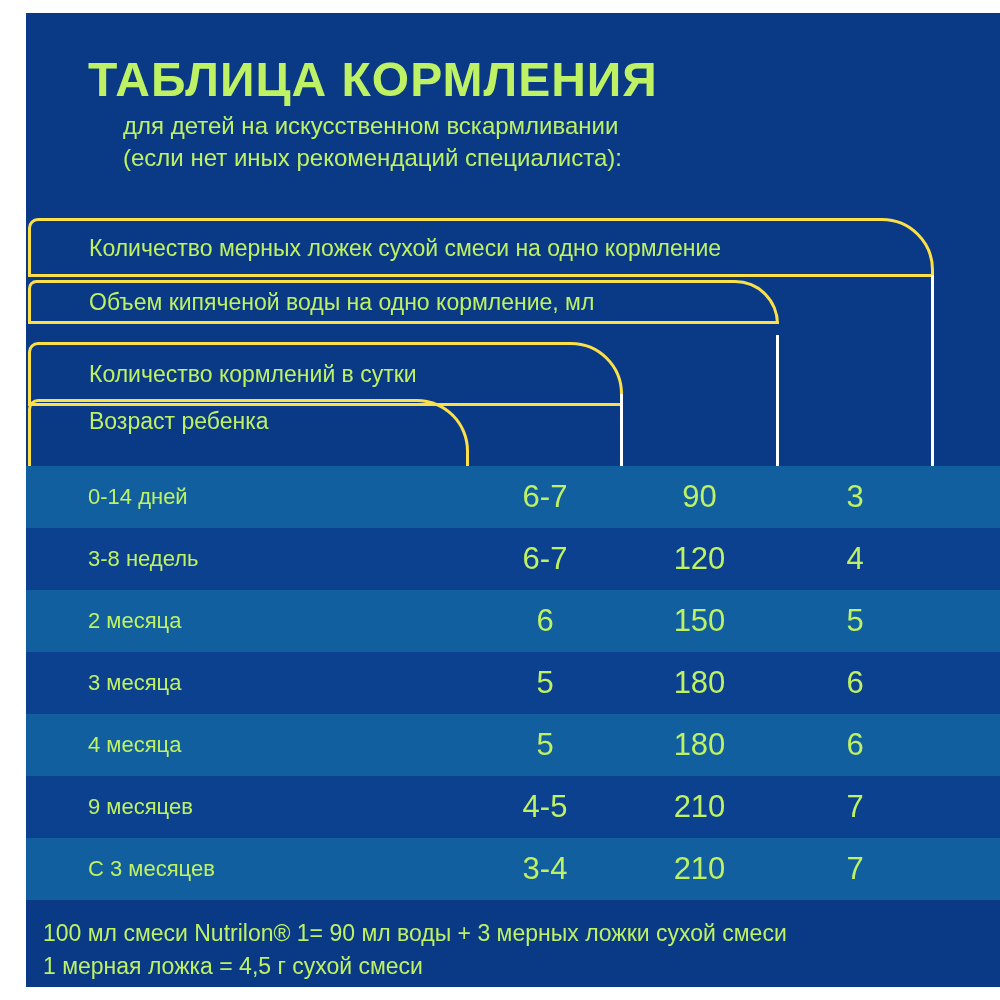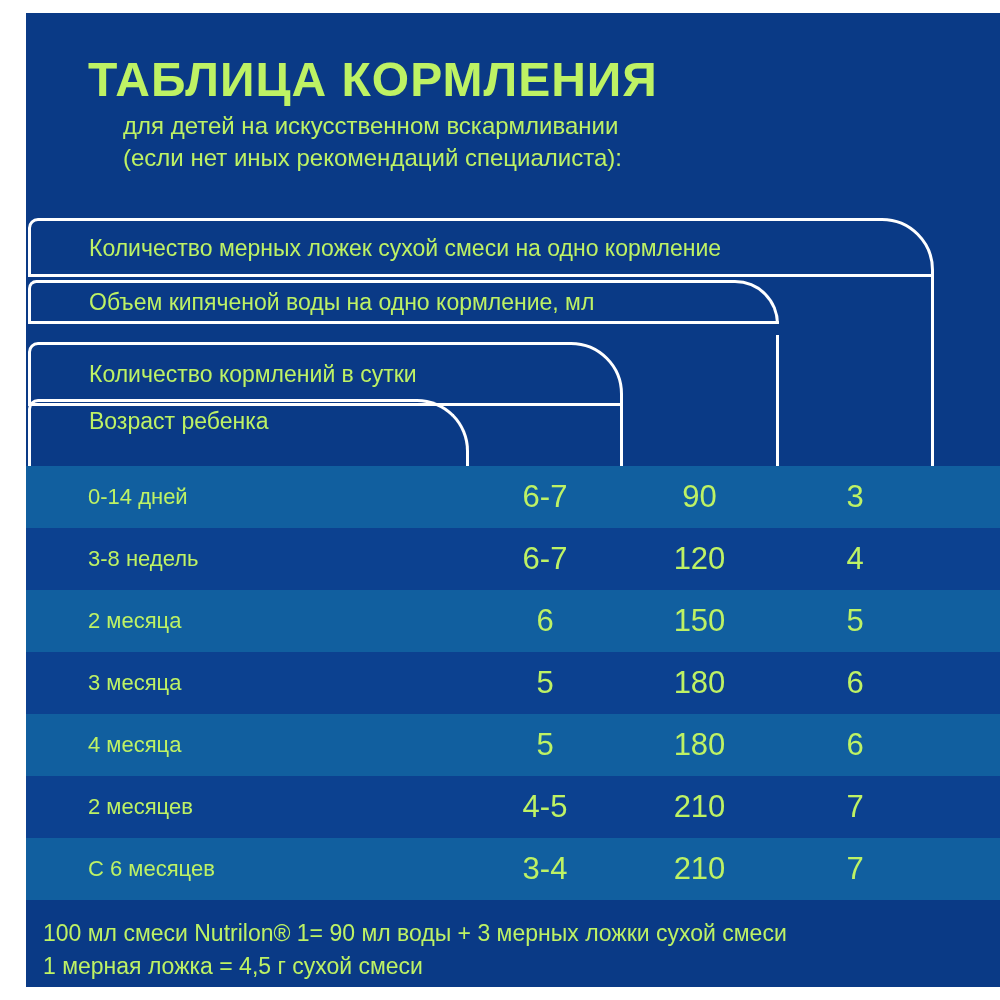--- a/index.html
+++ b/index.html
@@ -16,21 +16,21 @@
   .title {
     position:absolute; left:62px; top:42px; font-size:48px; line-height:50px;
     font-weight:bold; letter-spacing:1px; white-space:nowrap;
   }
   .subtitle { position:absolute; left:63px; font-size:24px; line-height:26px; white-space:nowrap;margin-left:34px; }
   .subtitle.s1 { top:100px; }
   .subtitle.s2 { top:132px; }
 
   
   .band {
-    position:absolute; left:2px; border:3px solid #ffffff;
+    position:absolute; left:2px; border:3px solid #fde047;
     border-radius:10px 52px 0 0; background:transparent;
   }
   .band .band-label {
     position:absolute; left:58px; top:50%; transform:translateY(-50%);
     font-size:23px; white-space:nowrap;
   }
   .band1 { top:205px; width:906px; height:59px; }
   .band2 { top:267px; width:751px; height:44px; }
   .band3 { top:329px; width:595px; height:64px; }
   .band4 { top:386px; width:441px; height:401px; border-bottom:none; }
@@ -114,27 +114,27 @@
         <span class="cell c3">180</span>
         <span class="cell c4">6</span>
       </div>
       <div class="row light">
         <span class="cell-age">4 месяца</span>
         <span class="cell c2">5</span>
         <span class="cell c3">180</span>
         <span class="cell c4">6</span>
       </div>
       <div class="row dark">
-        <span class="cell-age">2 месяцев</span>
+        <span class="cell-age">9 месяцев</span>
         <span class="cell c2">4-5</span>
         <span class="cell c3">210</span>
         <span class="cell c4">7</span>
       </div>
       <div class="row light">
-        <span class="cell-age">С 6 месяцев</span>
+        <span class="cell-age">С 3 месяцев</span>
         <span class="cell c2">3-4</span>
         <span class="cell c3">210</span>
         <span class="cell c4">7</span>
       </div>
     </div>
 
   <div class="footer-line f1">100 мл смеси Nutrilon®  1= 90 мл воды + 3 мерных ложки сухой смеси</div>
   <div class="footer-line f2">1 мерная ложка = 4,5 г сухой смеси</div>
 
 </div>

